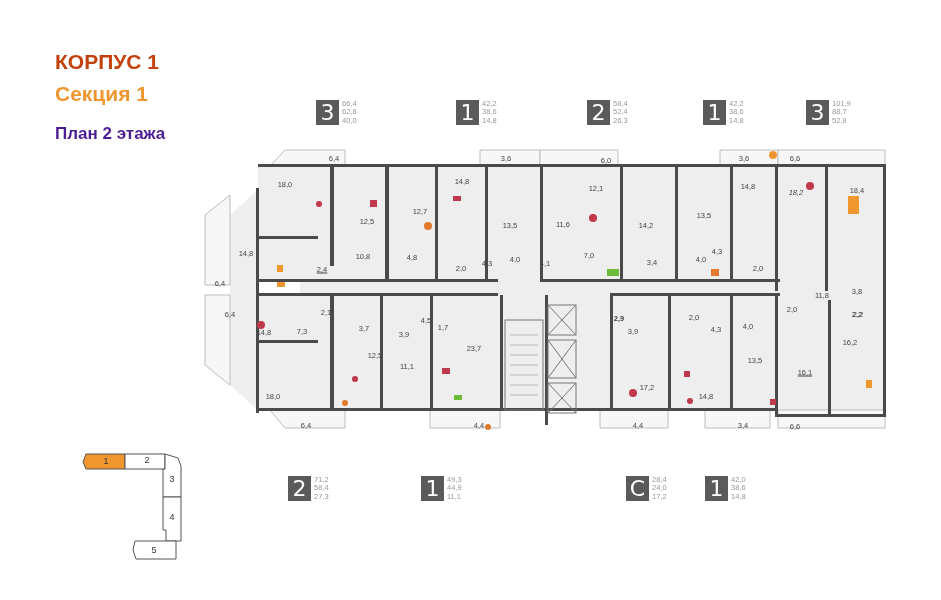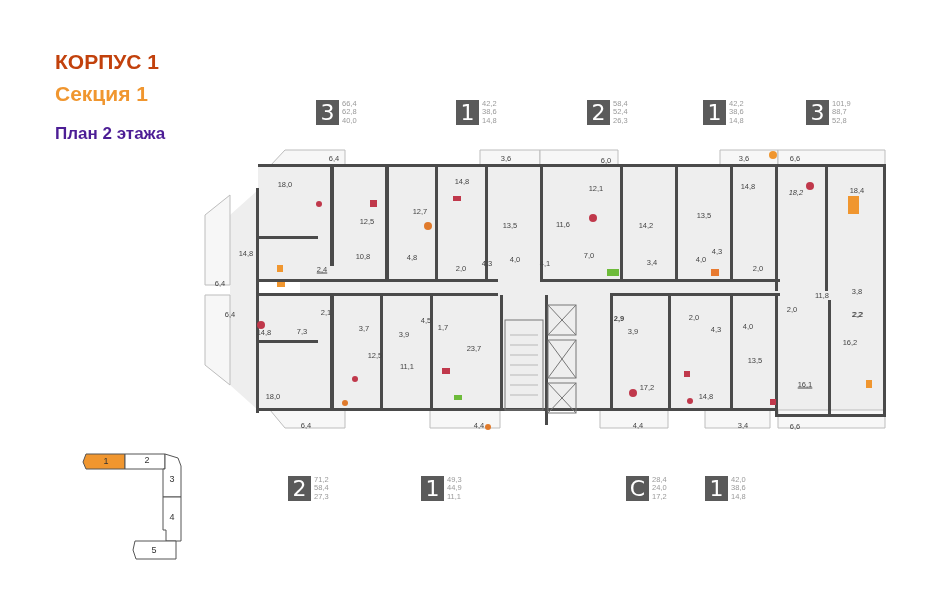--- a/index.html
+++ b/index.html
@@ -257,21 +257,21 @@
 <div class="room-label" style="left:748px;top:326px;">4,0</div>
 <div class="room-label" style="left:792px;top:309px;">2,0</div>
 <div class="room-label" style="left:858px;top:314px;">2,2</div>
 <div class="room-label" style="left:375px;top:355px;">12,5</div>
 <div class="room-label" style="left:407px;top:366px;">11,1</div>
 <div class="room-label" style="left:474px;top:348px;">23,7</div>
 <div class="room-label" style="left:633px;top:331px;">3,9</div>
 <div class="room-label" style="left:647px;top:387px;">17,2</div>
 <div class="room-label" style="left:706px;top:396px;">14,8</div>
 <div class="room-label" style="left:755px;top:360px;">13,5</div>
-<div class="room-label" style="left:805px;top:384px;text-decoration:underline;">16,1</div>
+<div class="room-label" style="left:805px;top:372px;text-decoration:underline;">16,1</div>
 <div class="room-label" style="left:834px;top:342px;margin-left:16px;">16,2</div>
 <div class="room-label" style="left:273px;top:396px;">18,0</div>
 <div class="room-label" style="left:306px;top:425px;">6,4</div>
 <div class="room-label" style="left:479px;top:425px;">4,4</div>
 <div class="room-label" style="left:638px;top:425px;">4,4</div>
 <div class="room-label" style="left:743px;top:425px;">3,4</div>
 <div class="room-label" style="left:795px;top:426px;">6,6</div>
 
 <div class="mini">
   <svg width="130" height="130" viewBox="0 0 130 130">

